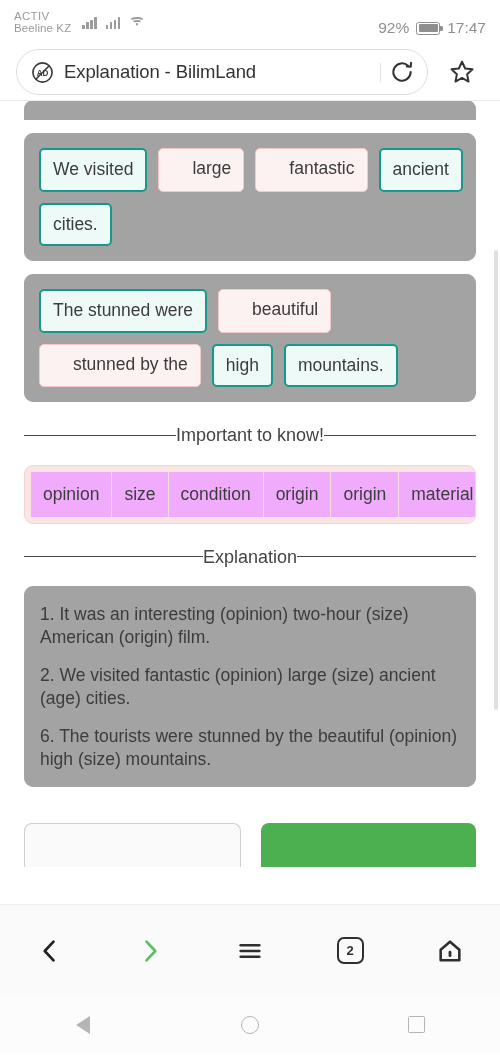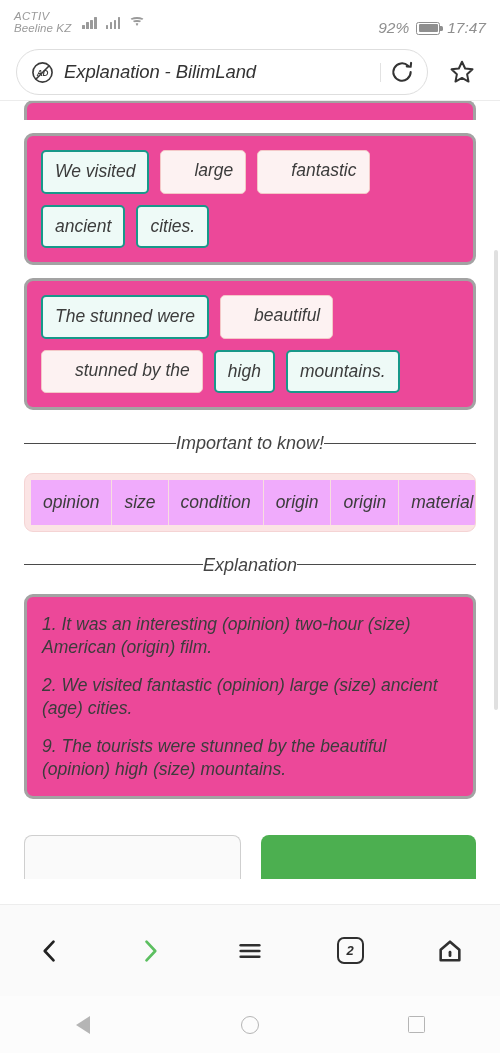--- a/index.html
+++ b/index.html
@@ -4,21 +4,21 @@
 <style>
   html, body {
     margin: 0; padding: 0;
     width: 500px; height: 1055px;
     background: #ffffff;
     font-family: "Liberation Sans", sans-serif;
     overflow: hidden;
   }
   * { box-sizing: border-box; }
 
-  .screen { position: relative; width: 500px; height: 1053px; background: #fff; overflow: hidden; font-style: italic; }
+  .screen { position: relative; width: 500px; height: 1053px; background: #fff; overflow: hidden; }
 
   
   .statusbar {
     height: 44px; display: flex; align-items: center;
     padding: 0 14px; color: #8a8a8a; font-size: 13px;
   }
   .carrier { line-height: 1.05; font-size: 11.5px; color: #9a9a9a; letter-spacing: .1px; }
   .carrier div:first-child { letter-spacing: .3px; }
   .sb-icons { display: flex; align-items: flex-end; gap: 9px; margin-left: 11px; }
   .bars { display: flex; align-items: flex-end; gap: 1.5px; height: 13px; }
@@ -52,21 +52,21 @@
   .url-sep { width: 1px; height: 19px; background: #e2e2e2; margin-right: 4px; }
   .reload { width: 34px; height: 34px; flex: none; display:flex; align-items:center; justify-content:center; }
   .star { width: 28px; height: 28px; flex: none; }
 
   
   .page { position: relative; height: 806px; overflow: hidden; background: #fff; }
   .page-inner { padding: 0 24px; }
   .hairline { position:absolute; left:0; right:0; top:0; height:1px; background:#ececec; }
 
   .card {
-    background: #ec4899; border: 3px solid #a3a3a3; border-radius: 9px;
+    background: #a3a3a3; border: 1px solid #a3a3a3; border-radius: 9px;
     margin-bottom: 13px;
   }
   .card.clipped-top { height: 20px; border-bottom: 0; border-radius: 9px 9px 0 0; margin-bottom: 13px; }
 
   .sentence-card { padding: 14px 12px 14px 14px; }
   .chip-row { display: flex; flex-wrap: wrap; gap: 11px; }
   .chip {
     font-size: 17.5px; line-height: 1; padding: 11px 12px; border-radius: 5px;
     white-space: nowrap; color: #3c3c3c;
   }
@@ -237,21 +237,21 @@
 
       <div class="divider">
         <span class="rule"></span>
         <span class="dv-label">Explanation</span>
         <span class="rule"></span>
       </div>
 
       <div class="card expl-card">
         <p>1. It was an interesting (opinion) two-hour (size) American (origin) film.</p>
         <p>2. We visited fantastic (opinion) large (size) ancient (age) cities.</p>
-        <p>9. The tourists were stunned by the beautiful (opinion) high (size) mountains.</p>
+        <p>6. The tourists were stunned by the beautiful (opinion) high (size) mountains.</p>
       </div>
     </div>
 
     <div class="actions">
       <div class="btn secondary"></div>
       <div class="btn primary"></div>
     </div>
   </div>
 
   <div class="toolbar">

